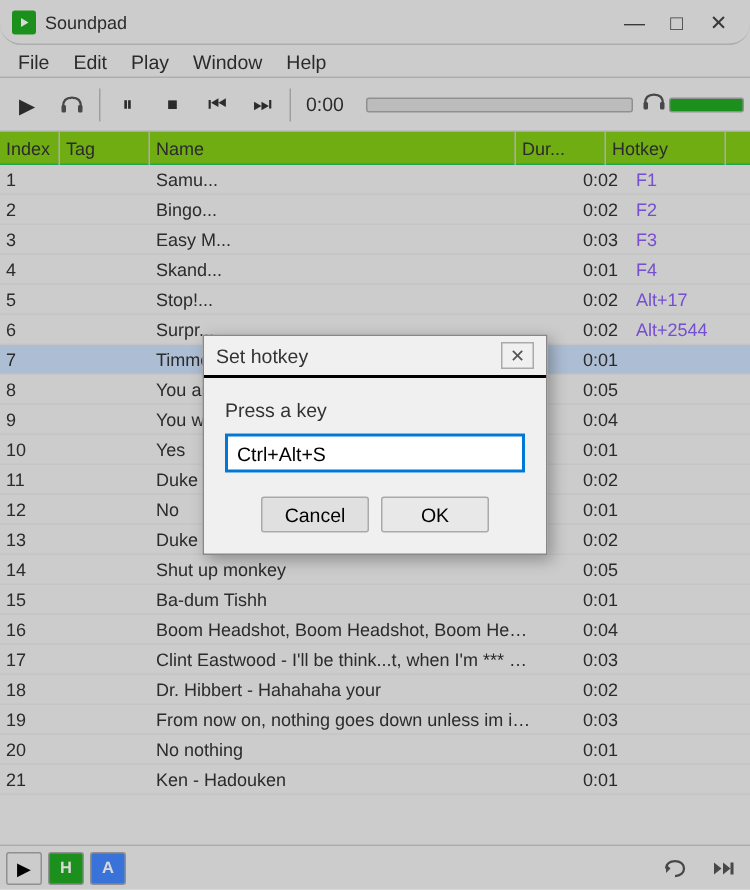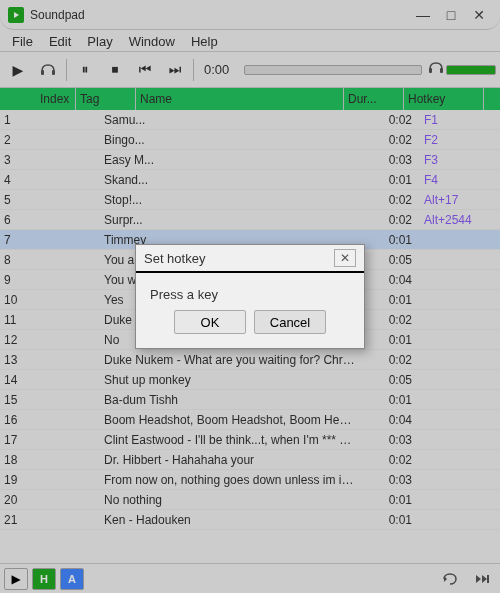--- a/index.html
+++ b/index.html
@@ -135,25 +135,24 @@
 
     
     .table-container {
       position: relative;
       height: calc(593px - 30px - 22px - 36px - 30px);
       overflow: hidden;
     }
     .table-header {
       display: grid;
       grid-template-columns: 40px 60px 1fr 60px 80px 16px;
-      background: #22c55e;
-      border-bottom: 5px solid #22c55e;
+      background: #84cc16;
+      border-bottom: 1px solid #22c55e;
       height: 22px;
       align-items: center;
-      padding-left: 36px;
     }
     .th {
       padding: 0 4px;
       font-size: 12px;
       color: #333;
       border-right: 1px solid #ccc;
       overflow: hidden;
       white-space: nowrap;
       height: 22px;
       display: flex;
@@ -555,19 +554,20 @@
 </div>
 
 <div class="modal-overlay">
   <div class="modal">
     <div class="modal-titlebar">
       <span class="modal-title">Set hotkey</span>
       <button class="modal-close-btn">✕</button>
     </div>
     <div class="modal-body">
       <div class="modal-label">Press a key</div>
+      <input class="modal-input" type="text" value="Ctrl+Alt+S" style="">
       <div class="modal-buttons">
+        <button class="modal-btn">Cancel</button>
         <button class="modal-btn ok-btn">OK</button>
-        <button class="modal-btn">Cancel</button>
       </div>
     </div>
   </div>
 </div>
 
 </body></html>

